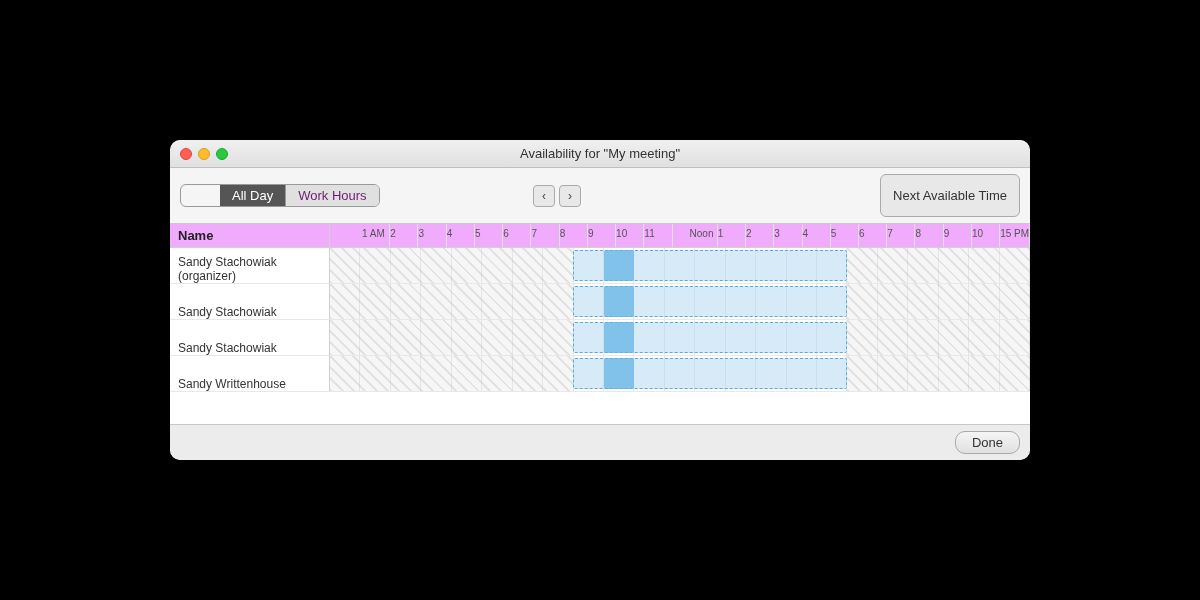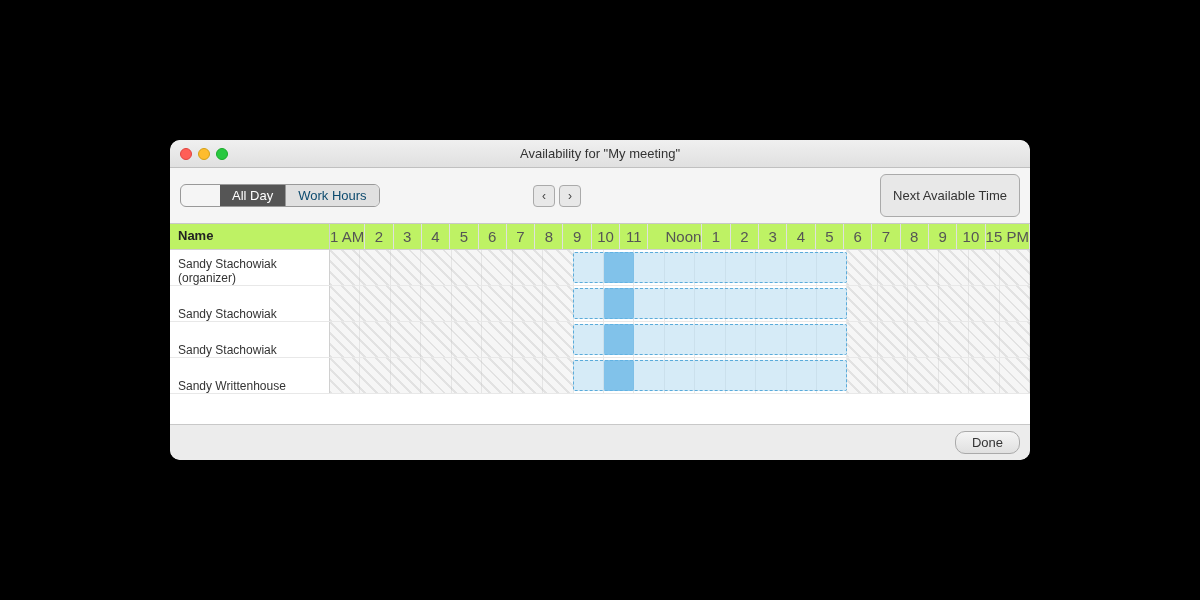--- a/index.html
+++ b/index.html
@@ -65,21 +65,21 @@
       border: 1px solid #999;
       border-radius: 6px;
       overflow: hidden;
       padding-left: 39px;
     }
     .btn-seg {
       padding: 3px 12px;
       font-size: 13px;
       cursor: pointer;
       background: #e0e0e0;
-      color: #0c4a6e;
+      color: #701a75;
       border: none;
       outline: none;
     }
     .btn-seg.active {
       background: #555;
       color: #fff;
     }
     .btn-seg:first-child {
       border-right: 1px solid #999;
     }
@@ -124,41 +124,41 @@
     }
     .content-area {
       display: flex;
       flex-direction: column;
       flex: 1;
       background: #fff;
     }
     .grid-header {
       display: flex;
       border-bottom: 1px solid #d0d0d0;
-      background: #bef264;
+      background: #f0abfc;
+      gap: 32px;
     }
     .name-col-header {
       width: 160px;
       min-width: 160px;
       padding: 4px 8px;
       font-size: 13px;
       font-weight: 600;
       color: #222;
       border-right: 1px solid #d0d0d0;
     }
     .time-header {
       flex: 1;
       display: flex;
       position: relative;
       overflow: hidden;
     }
     .time-label {
-      font-size: 15px;
+      font-size: 10px;
       color: #555;
-      text-align: center;
       border-right: 1px solid #e0e0e0;
       padding: 4px 0;
       flex: 1;
       white-space: nowrap;
     }
     .time-label.bold {
       font-weight: 400;
       margin-left: 17px;
     }
     .grid-body {

